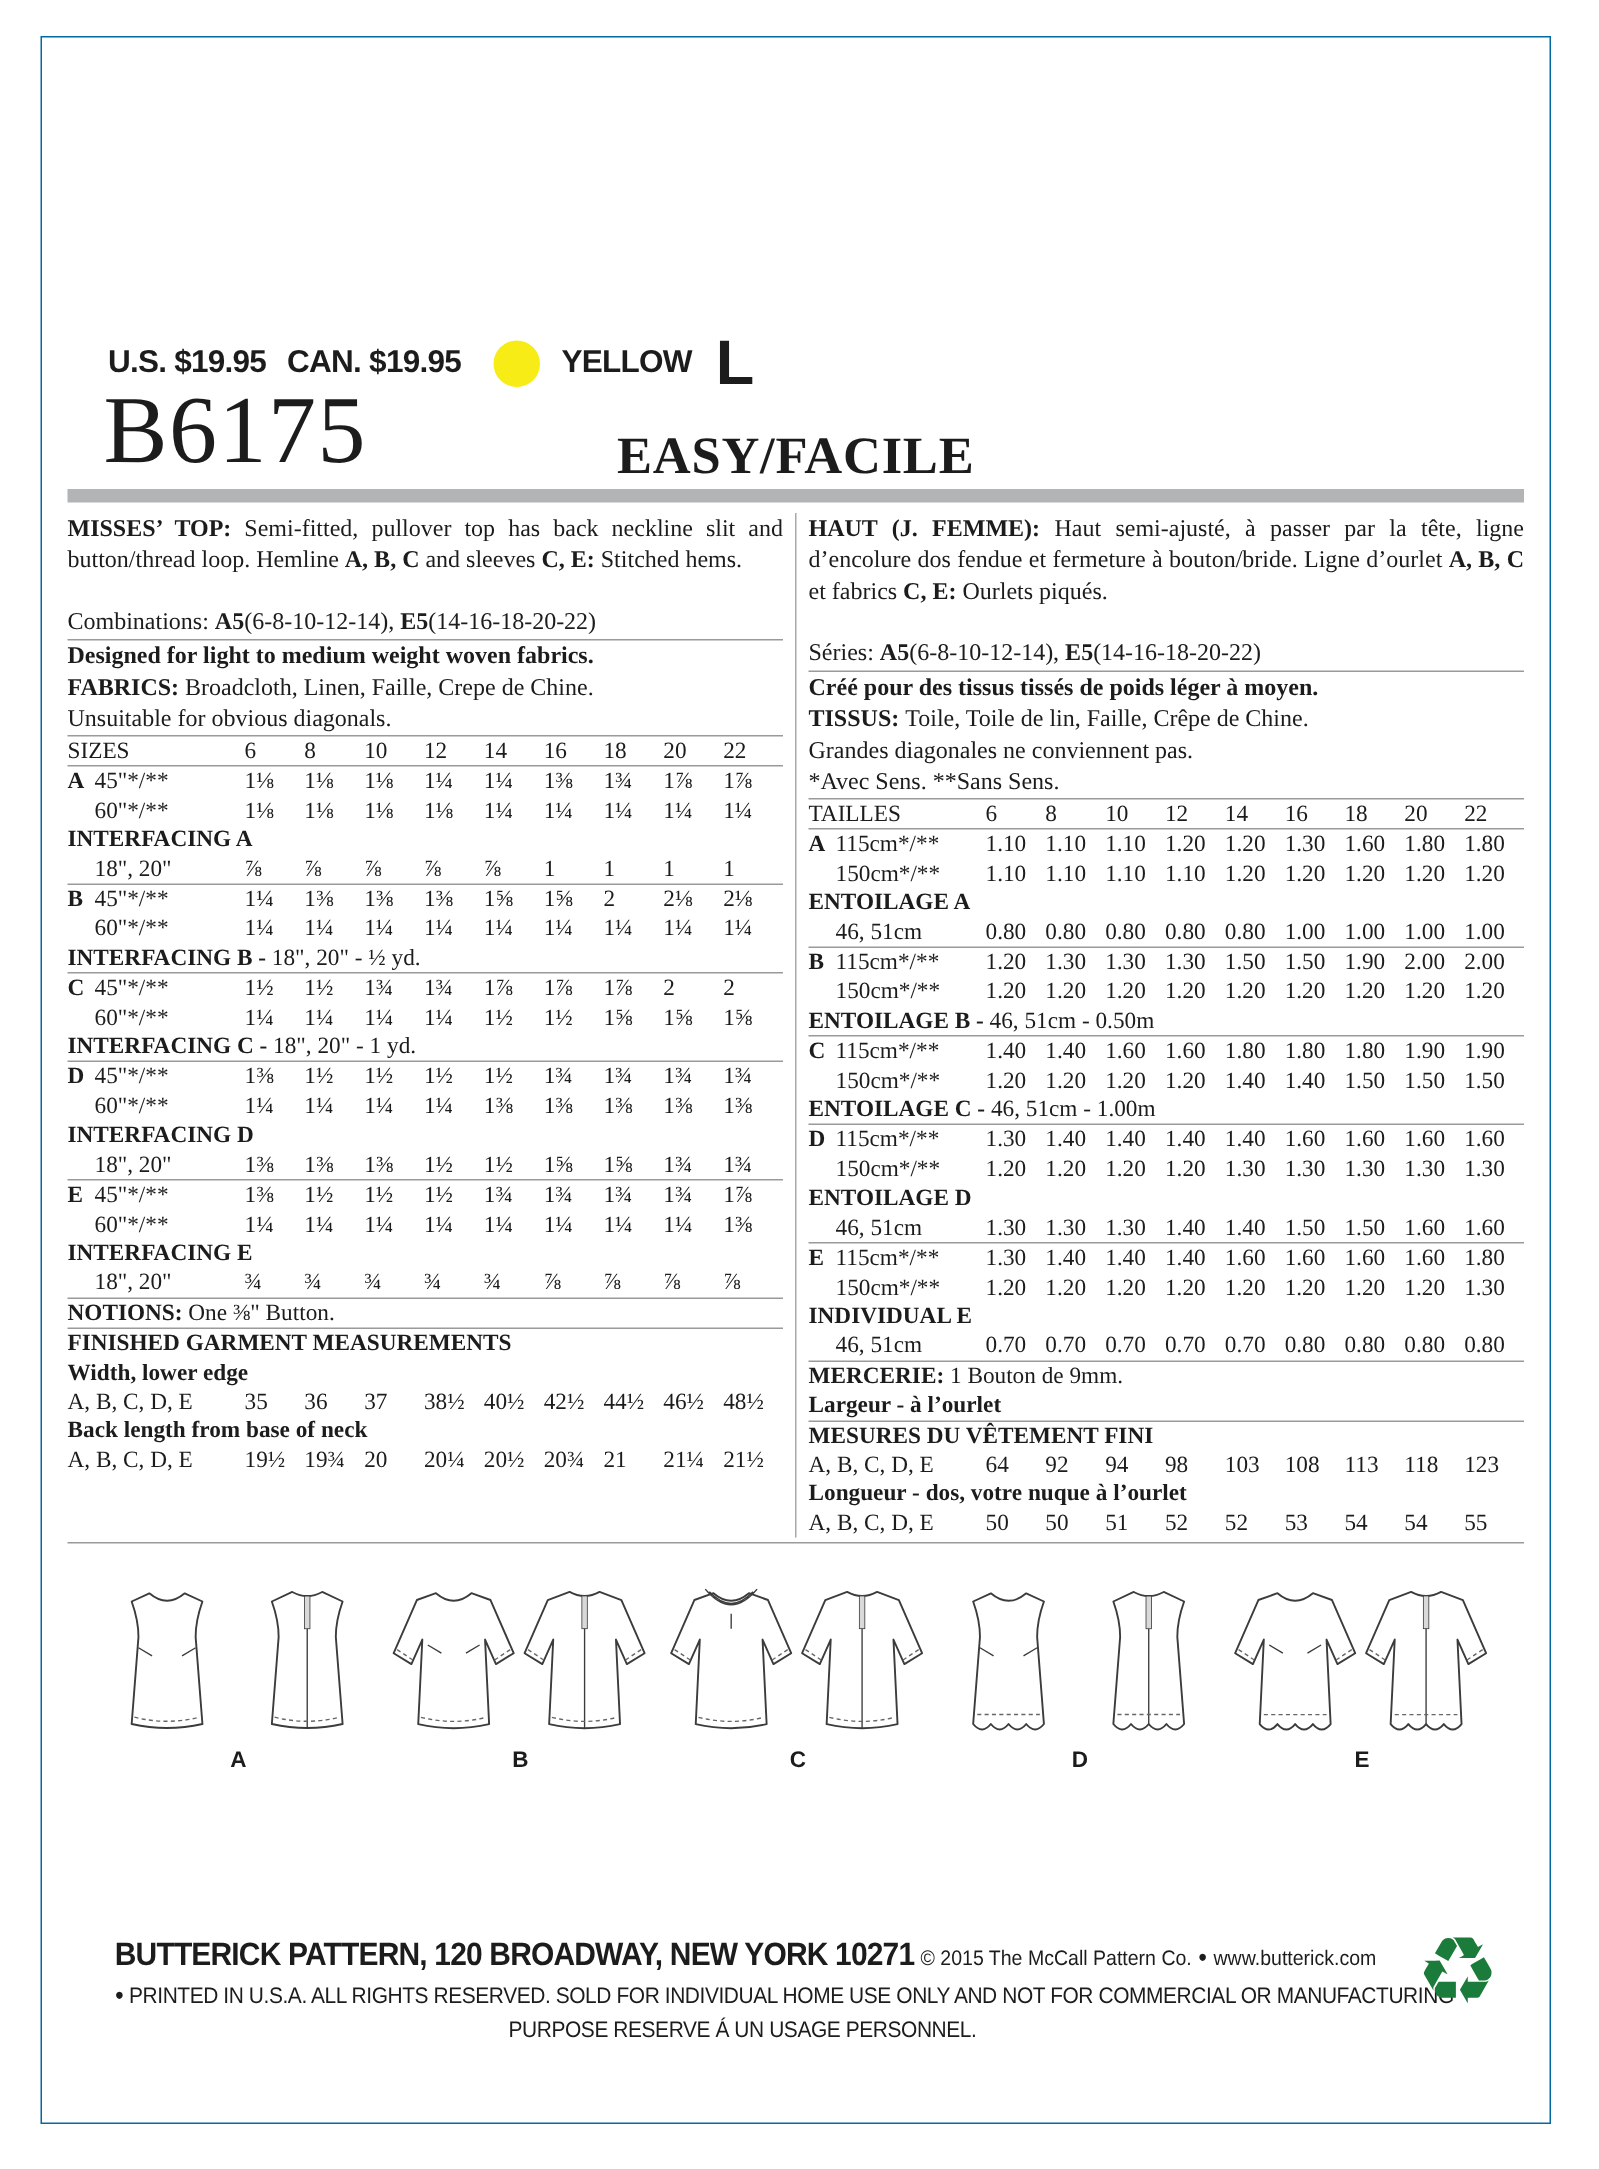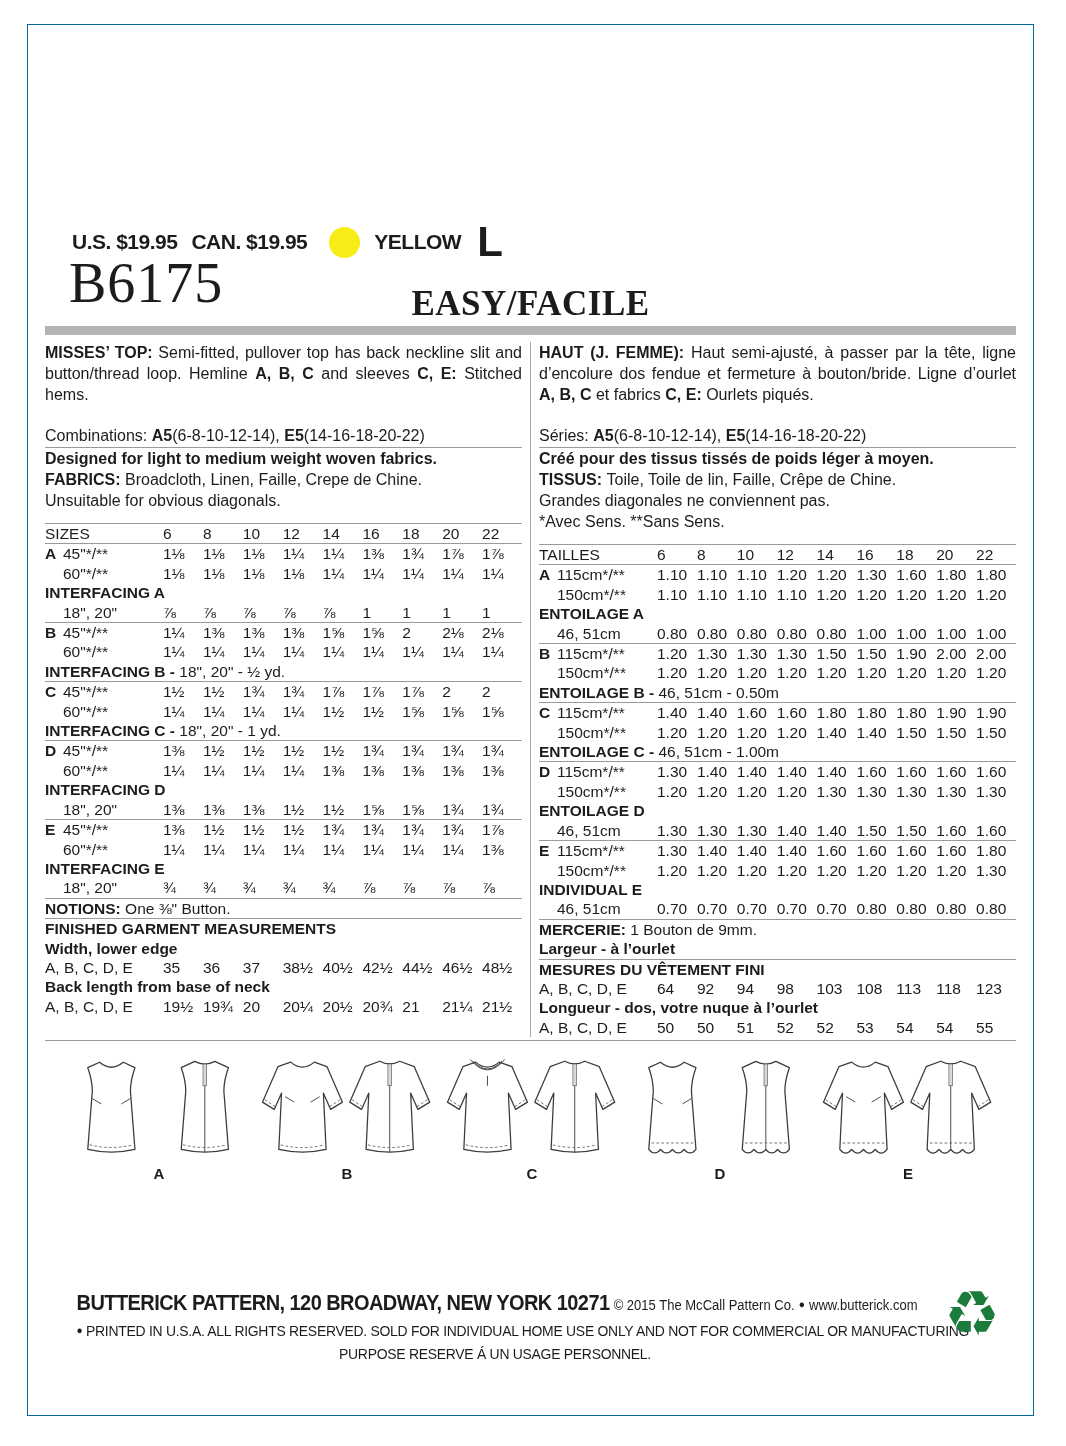--- a/index.html
+++ b/index.html
@@ -4,35 +4,35 @@
 <style>
   html,body{margin:0;padding:0;background:#fff;width:1066px;height:1446px;overflow:hidden;
     font-family:"Liberation Sans",sans-serif;color:#1c1c1c;}
   .frame{position:absolute;left:27px;top:24px;width:1005px;height:1390px;border:1px solid #0369a1;}
   
   .price-row{position:absolute;left:44px;top:196px;display:flex;align-items:center;gap:14px;
     font-weight:bold;font-size:21px;letter-spacing:-0.5px;white-space:nowrap;}
   .dot{width:31px;height:31px;border-radius:50%;margin-left:8px;}
   .size-letter{font-size:42px;font-weight:bold;line-height:1;margin-left:2px;}
   .pattern-number{position:absolute;left:41px;top:230px;font-family:"Liberation Serif",serif;
-    font-size:56px;line-height:1;letter-spacing:1px;}
+    font-size:64px;line-height:1;letter-spacing:1px;}
   .difficulty{position:absolute;left:0;top:259px;width:100%;text-align:center;
     font-family:"Liberation Serif",serif;font-weight:bold;font-size:35px;letter-spacing:0.5px;}
   .gray-bar{position:absolute;left:17px;top:301px;width:971px;height:9px;background:#b2b4b6;}
   
   .cols{position:absolute;left:17px;top:317px;width:971px;display:grid;
-    grid-template-columns:1fr 1px 1fr;column-gap:8px;border-bottom:1px solid #9a9a9a;padding-bottom:3px;}
+    grid-template-columns:1fr 1px 1fr;column-gap:8px;border-bottom:1px solid #9a9a9a;padding-bottom:3px;font-family:Liberation Serif, serif;}
   .vdivider{background:#a8a8a8;width:1px;}
   .col{font-size:16px;line-height:21px;}
   .col p{margin:0;}
   .desc{text-align:justify;margin-bottom:20px !important;}
   .combo{border-bottom:1px solid #9a9a9a;padding-bottom:1px;}
   .boldline{font-weight:bold;}
   
-  .ptable{margin-top:12px;}
+  .ptable{margin-top:0;}
   .trow{display:grid;grid-template-columns:18px 100px repeat(9,1fr);font-size:15.5px;line-height:19.4px;}
   .trow.head{border-top:1px solid #9a9a9a;border-bottom:1px solid #9a9a9a;}
   .trow.rule{border-top:1px solid #9a9a9a;}
   .cell{white-space:nowrap;overflow:visible;}
   .cell.letter{font-weight:bold;}
   .cell.full{grid-column:1/-1;}
   .cell.spanlbl{grid-column:1/3;}
   .cell b{font-weight:bold;}
   
   .views{position:absolute;left:38px;top:1028px;width:932px;display:flex;justify-content:space-between;}

